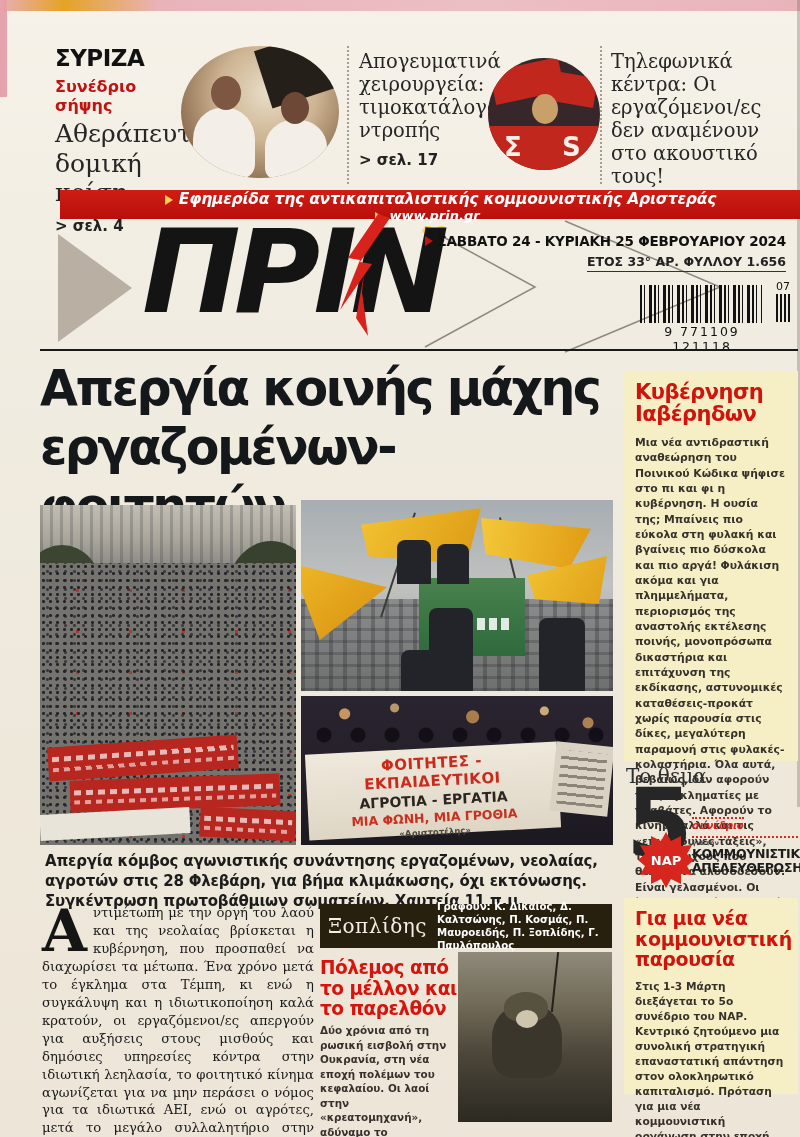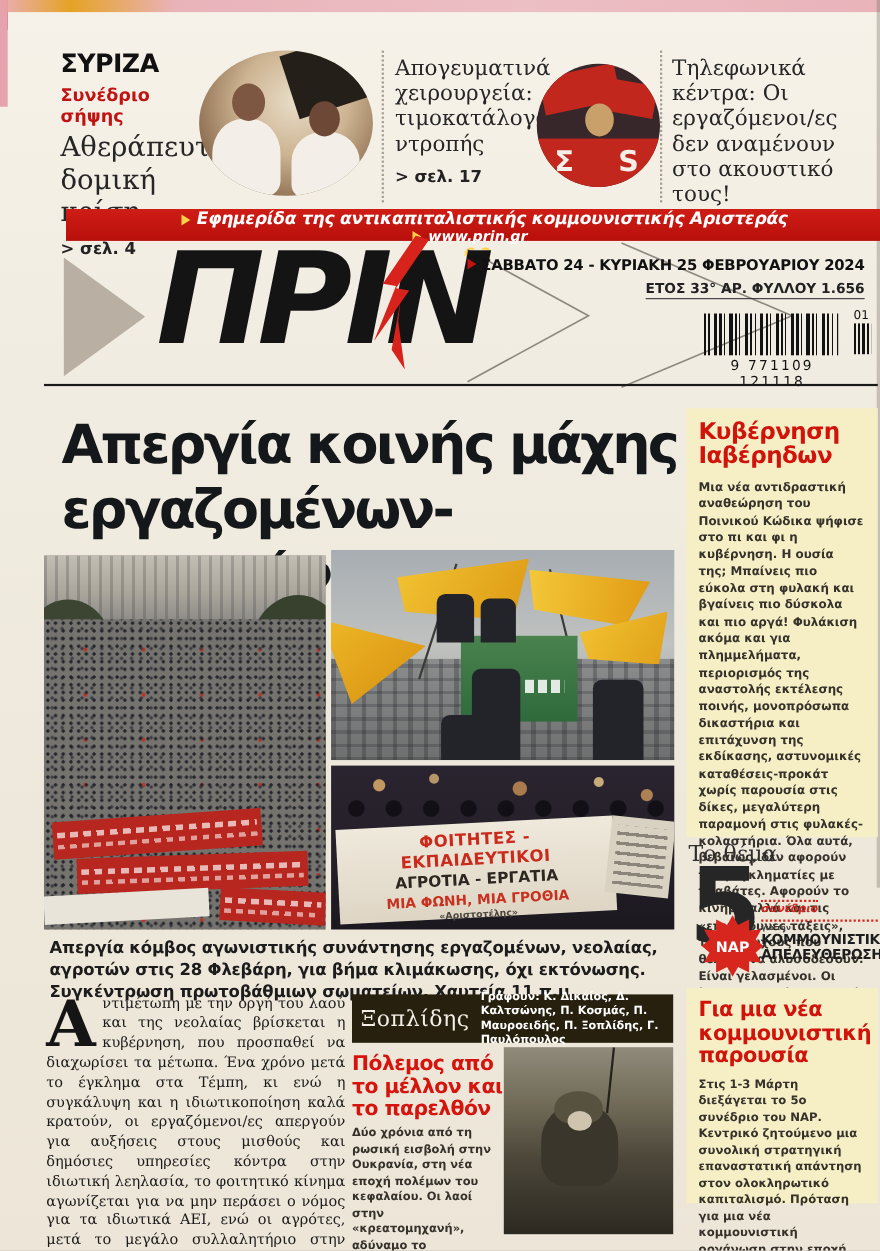--- a/index.html
+++ b/index.html
@@ -210,26 +210,26 @@
   <div class="abs prin-logo">ΠΡΙΝ</div>
   <svg class="abs bolt" width="52" height="122" viewBox="0 0 52 122">
     <polygon points="40,0 10,44 22,46 2,96 34,50 22,48 52,4" fill="#d8231c"></polygon>
     <polygon points="26,60 18,104 30,122 24,78" fill="#d8231c"></polygon>
   </svg>
   <div class="abs mast-date"><span class="rtri"></span><span>ΣΑΒΒΑΤΟ 24 - ΚΥΡΙΑΚΗ 25 ΦΕΒΡΟΥΑΡΙΟΥ 2024</span></div>
   <div class="abs mast-issue">ΕΤΟΣ 33° ΑΡ. ΦΥΛΛΟΥ 1.656</div>
   <div class="abs barcode">
     <div class="bars"></div>
     <div class="digits">9 771109 121118</div>
-    <div class="sup">01</div>
+    <div class="sup">07</div>
     <div class="minibars"></div>
   </div>
   <div class="abs mast-rule"></div>
 
-  <h1 class="abs headline" style="margin:16px;">
+  <h1 class="abs headline" style="margin:0;">
     <span>Απεργία κοινής μάχης</span>
     <span>εργαζομένων-φοιτητών</span>
   </h1>
 
   <div class="abs ybox sidebar1">
     <h2>Κυβέρνηση Ιαβέρηδων</h2>
     <p>Μια νέα αντιδραστική αναθεώρηση του Ποινικού Κώδικα ψήφισε στο πι και φι η κυβέρνηση. Η ουσία της; Μπαίνεις πιο εύκολα στη φυλακή και βγαίνεις πιο δύσκολα και πιο αργά! Φυλάκιση ακόμα και για πλημμελήματα, περιορισμός της αναστολής εκτέλεσης ποινής, μονοπρόσωπα δικαστήρια και επιτάχυνση της εκδίκασης, αστυνομικές καταθέσεις-προκάτ χωρίς παρουσία στις δίκες, μεγαλύτερη παραμονή στις φυλακές-κολαστήρια. Όλα αυτά, βεβαίως, δεν αφορούν τους εγκληματίες με γραβάτες. Αφορούν το κίνημα αλλά και τις «επικίνδυνες τάξεις», τους φτωχούς που θέλουν να αλυσοδέσουν. Είναι γελασμένοι. Οι Άθλιοι θα γράψουν ξανά ιστορία.</p>
   </div>
   <div class="abs theme-label serif">Το θέμα</div>
   <div class="abs congress-logo">

